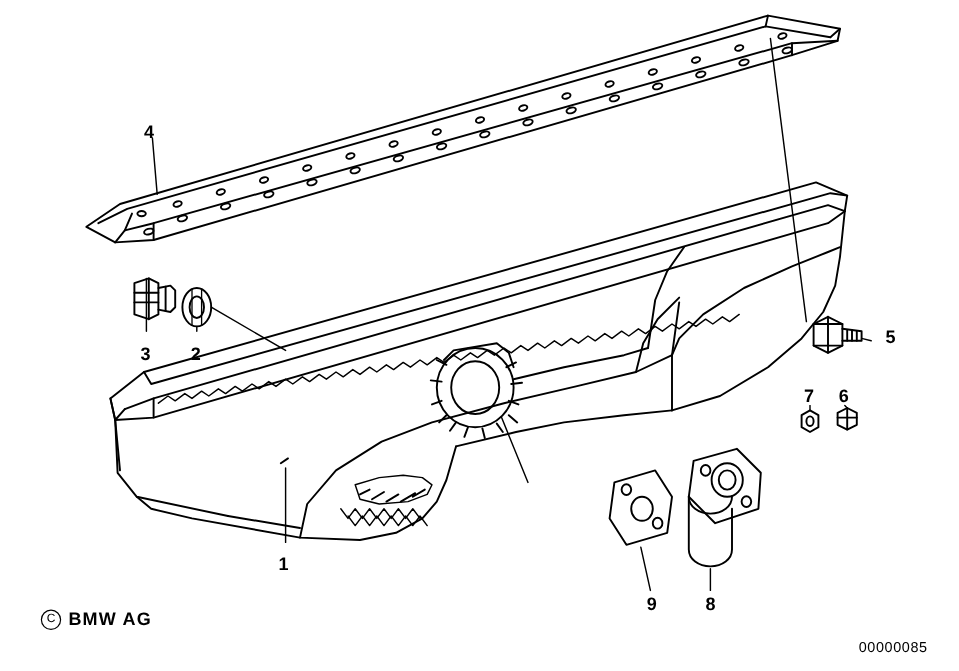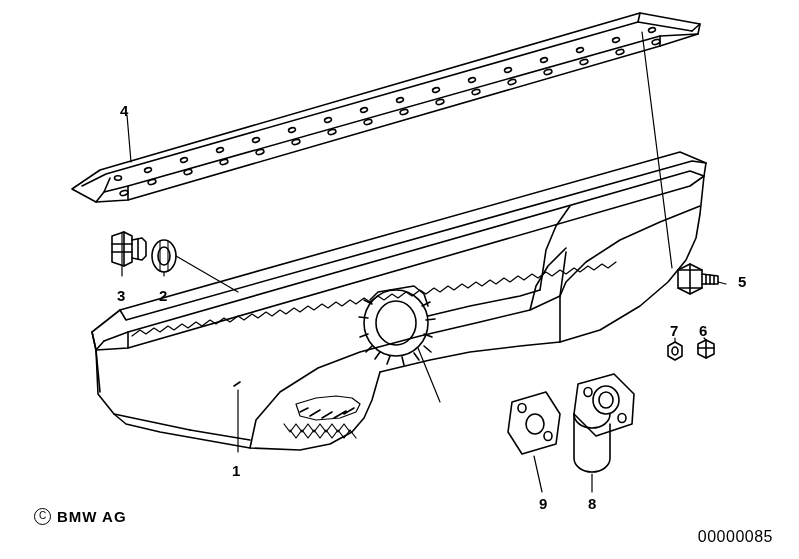--- a/index.html
+++ b/index.html
@@ -54,21 +54,21 @@
     font-size: 10px;
     font-weight: normal;
     line-height: 13px;
     text-align: center;
     letter-spacing: 0;
   }
   #footer-partnumber {
     position: absolute;
     right: 26px;
     bottom: 13px;
-    font-size: 16px;
+    font-size: 12px;
     font-weight: normal;
     letter-spacing: 0.5px;
   }
 </style>
 </head>
 <body>
 
 <div id="page">
 
   <svg id="diagram-svg" viewBox="0 0 799 559">

